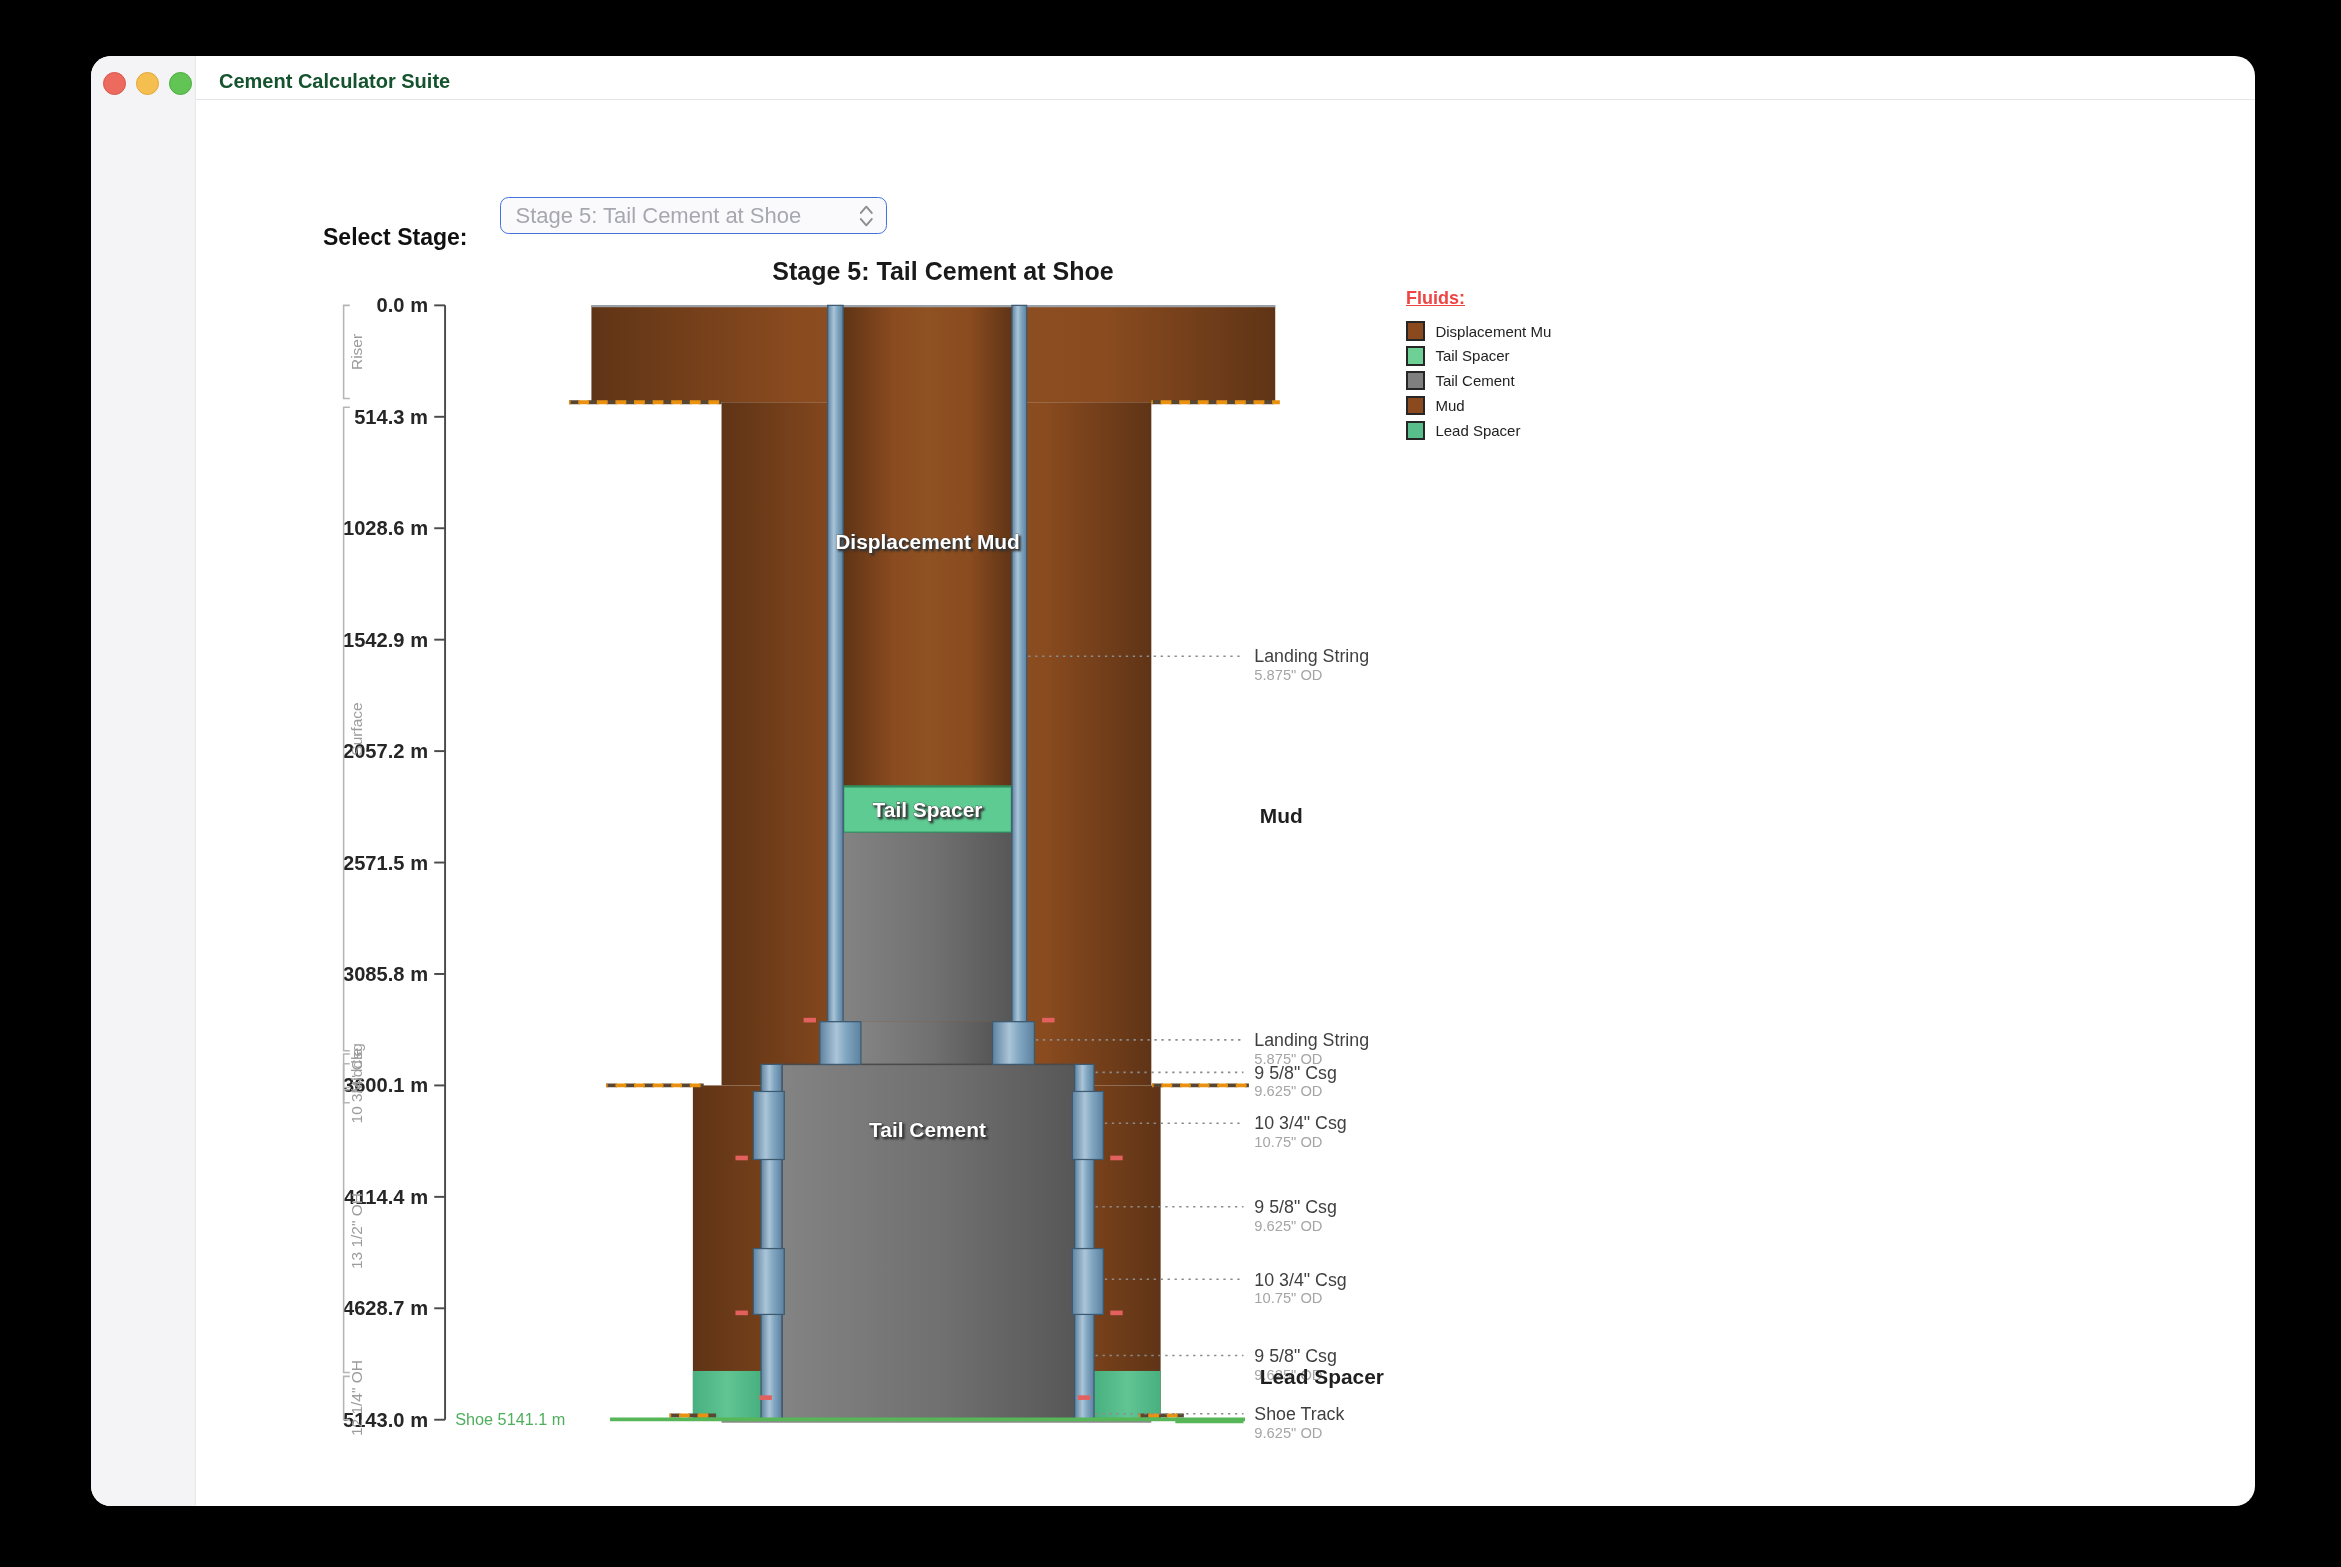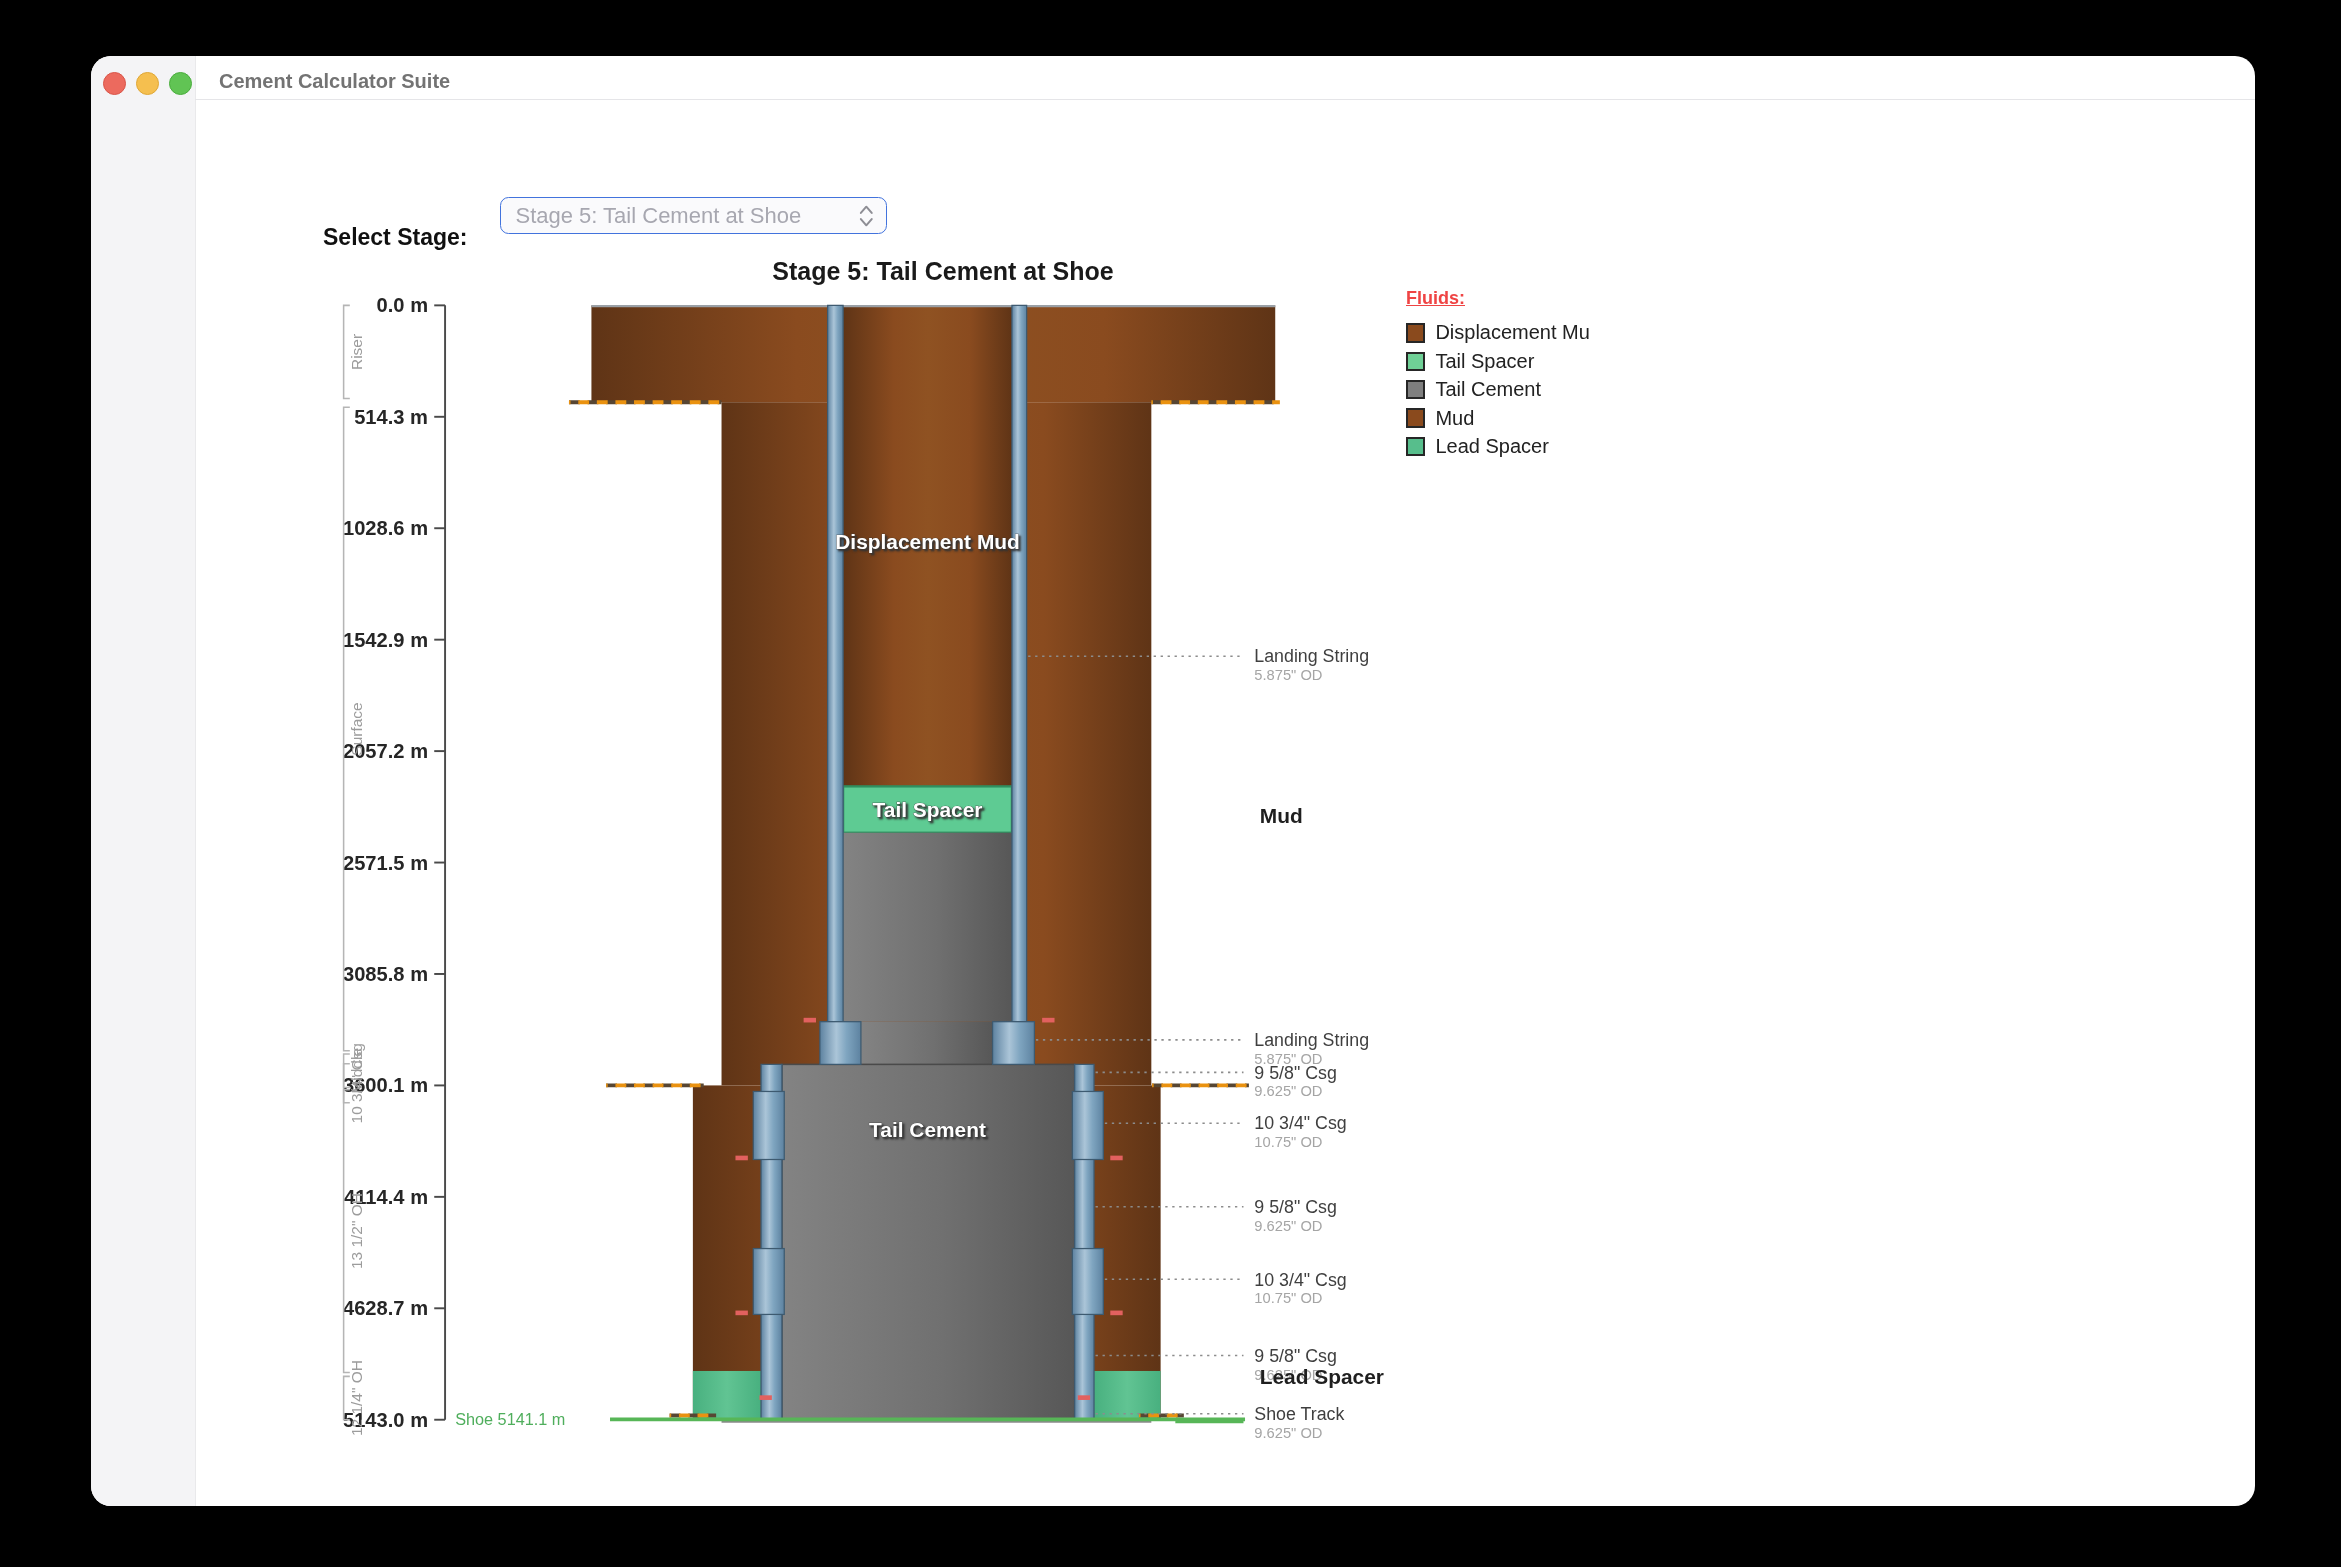--- a/index.html
+++ b/index.html
@@ -16,39 +16,39 @@
     position:absolute;left:0;top:0;width:104px;height:100%;
     background:#f4f4f6;border-right:0.8px solid #e9e9eb;
   }
   .traffic{position:absolute;top:16.3px;left:12.4px;display:flex;gap:10px;}
   .traffic span{width:21px;height:21px;border-radius:50%;display:block;}
   .tl-red{background:#ec6a5e;border:0.8px solid #d95448;}
   .tl-yellow{background:#f5bf4f;border:0.8px solid #dfa736;}
   .tl-green{background:#61c454;border:0.8px solid #4aad3d;}
   .titlebar-line{position:absolute;left:104px;top:43px;right:0;height:0.8px;background:#e5e5e8;}
   .win-title{
-    position:absolute;left:128px;top:14px;font-size:20px;font-weight:bold;color:#737373;
+    position:absolute;left:128px;top:14px;font-size:20px;font-weight:bold;color:#14532d;
   }
   .stage-row{position:absolute;left:232px;top:124px;display:flex;align-items:center;gap:33px;}
   .stage-label{font-size:23px;font-weight:bold;color:#101010;margin-top:44px;}
   .stage-select{
     width:387px;height:37px;border:1.9px solid #4273dd;border-radius:8.5px;background:#fafafc;
     display:flex;align-items:center;padding:0 11px 0 14px;box-sizing:border-box;cursor:default;
   }
   .stage-select .value{flex:1;font-size:22px;color:#a7a7b0;white-space:nowrap;overflow:hidden;}
   .chart-title{
     position:absolute;left:465px;top:201px;width:774px;text-align:center;
     font-size:25px;font-weight:bold;color:#1a1a1a;
   }
   .plot{position:absolute;left:217px;top:209px;width:1301px;height:1216px;}
   .legend{position:absolute;left:1315px;top:232px;width:256px;}
   .legend-title{font-size:18px;font-weight:bold;color:#ef4444;margin-bottom:12.4px;text-decoration:underline;}
   .legend-item{display:flex;align-items:center;gap:10px;margin-bottom:5.4px;}
   .legend-swatch{width:19.4px;height:19.4px;border:2.3px solid #262626;box-sizing:border-box;flex:none;}
-  .legend-label{font-size:20px;color:#222;}
+  .legend-label{font-size:15px;color:#222;}
   svg text{font-family:"Liberation Sans","DejaVu Sans",sans-serif;}
 </style>
 </head>
 <body>
 
 <div class="window">
   <div class="sidebar">
     <div class="traffic">
       <span class="tl-red"></span>
       <span class="tl-yellow"></span>

